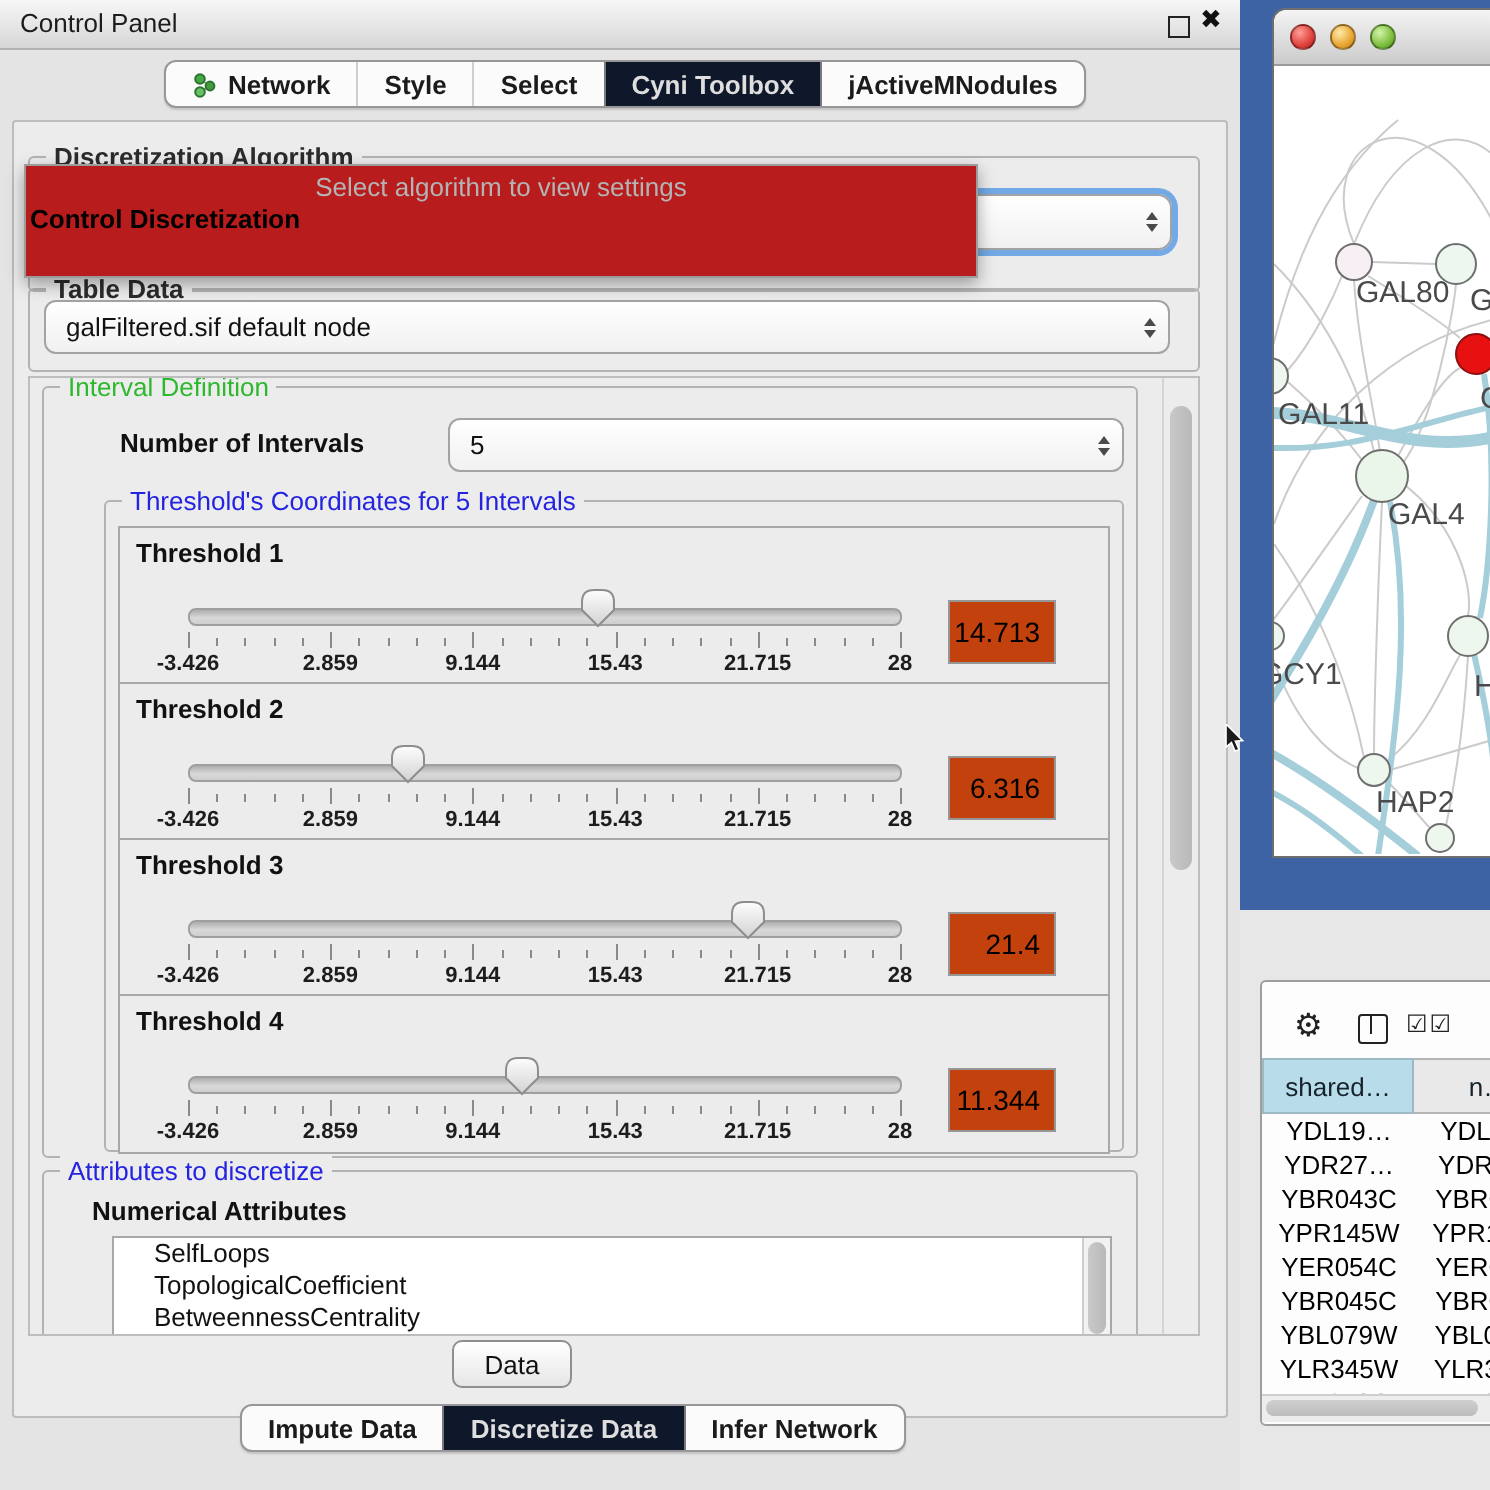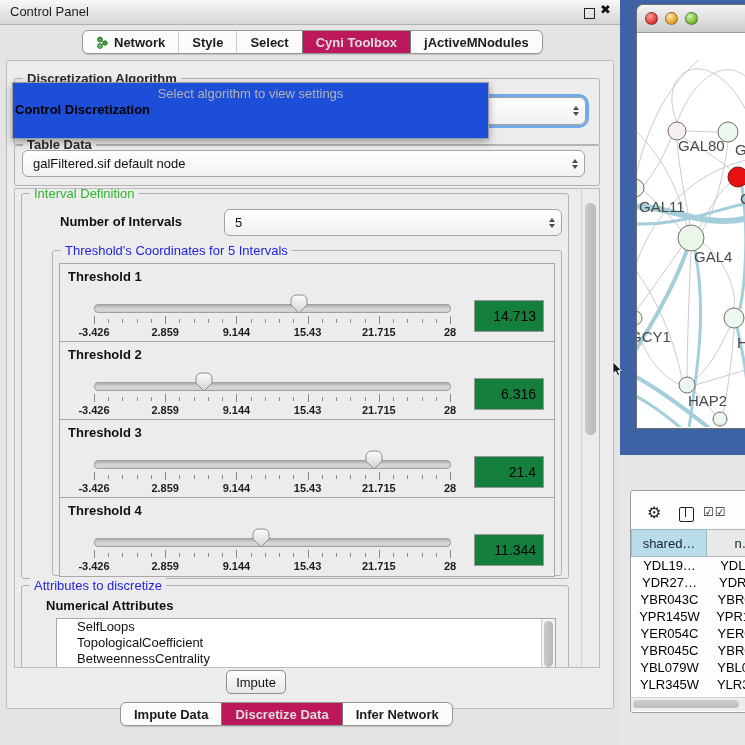--- a/index.html
+++ b/index.html
@@ -14,41 +14,41 @@
                border-bottom:1px solid #b2b2b2;}
   #cp-title{left:10px;top:4px;font-size:13px;color:#1c1c1c;}
   #float-ic{left:584px;top:8px;width:9px;height:9px;border:1.5px solid #222;background:transparent;}
   #close-ic{left:600px;top:2px;font-size:13px;font-weight:bold;color:#111;}
 
   .tabgroup{display:flex;border:1px solid #979797;border-radius:6px;overflow:hidden;
             background:#fbfbfb;height:22px;box-shadow:0 1px 1px rgba(0,0,0,.15);}
   .tab{display:flex;align-items:center;gap:5px;padding:0 13px;font-size:13px;font-weight:600;
        color:#1b1b1b;border-left:1px solid #cfcfcf;white-space:nowrap;}
   .tab:first-child{border-left:none;}
-  .tab.selected{background:#be185d;color:#dedede;border-color:#7a7a7a;}
+  .tab.selected{background:#0f172a;color:#dedede;border-color:#7a7a7a;}
   .tab.selected + .tab{border-left-color:#7a7a7a;}
 
   #content-panel{left:6px;top:60px;width:606px;height:647px;background:#ececec;
                  border:1px solid #bdbdbd;border-radius:2px;}
 
   .groupbox{position:absolute;border:1px solid #b3b3b3;border-radius:3px;}
   .gb-title{position:absolute;top:-8px;left:8px;background:#ececec;padding:0 4px;font-size:13px;line-height:15px;}
   .gb-dark{color:#2b2b2b;font-weight:bold;}
   .gb-green{color:#2eb82e;}
   .gb-blue{color:#2323e0;}
 
   .combo{position:absolute;background:linear-gradient(#ffffff,#f1f1f1);border:1px solid #a3a3a3;
          border-radius:6px;display:flex;align-items:center;font-size:13px;color:#111;justify-content:space-between;}
   .combo .cval{flex:1;padding-left:10px;}
   .stepper{width:18px;display:flex;flex-direction:column;align-items:center;gap:2px;}
   .stepper .up{width:0;height:0;border-left:3.5px solid transparent;border-right:3.5px solid transparent;border-bottom:4.5px solid #4a4a4a;}
   .stepper .dn{width:0;height:0;border-left:3.5px solid transparent;border-right:3.5px solid transparent;border-top:4.5px solid #4a4a4a;}
 
   
-  #algo-popup{left:12px;top:82px;width:475px;height:55px;background:#1d4ed8;border:1px solid #9c9c9c;
+  #algo-popup{left:12px;top:82px;width:475px;height:55px;background:#b91c1c;border:1px solid #9c9c9c;
               box-shadow:0 3px 8px rgba(0,0,0,.35);z-index:50;}
   #algo-popup .ph{margin-top:3px;text-align:center;color:#b4b4b4;font-size:13px;line-height:16px;}
   #algo-popup .opt{font-size:13px;line-height:16px;color:#000;padding-left:2px;}
   #algo-popup .opt.b{font-weight:bold;}
 
   
   #algo-combo{left:22px;top:97px;width:562px;height:26px;border-radius:7px;
               box-shadow:0 0 0 3px #73aae6;z-index:10;}
 
   
@@ -60,21 +60,21 @@
   .th-row{position:absolute;left:6px;width:494px;height:78px;border:1px solid #a8a8a8;background:#ececec;}
   .th-label{position:absolute;left:8px;top:5px;font-size:13px;font-weight:bold;color:#111;}
   .track{position:absolute;left:34px;top:40px;width:355px;height:7px;border-radius:4px;
          background:linear-gradient(#aeaeae,#d8d8d8 55%,#cfcfcf);border:1px solid #9f9f9f;}
   .thumb{position:absolute;top:30px;width:18px;height:20px;}
   .ticks{position:absolute;left:34px;top:52px;width:356px;height:9px;}
   .tick{position:absolute;top:3px;width:1px;height:4px;background:#8a8a8a;}
   .tick.major{top:0;height:8px;}
   .scale{position:absolute;left:34px;top:62px;width:356px;height:12px;}
   .scale-lb{position:absolute;transform:translateX(-50%);font-size:11px;font-weight:bold;color:#1d1d1d;white-space:nowrap;}
-  .valbox{position:absolute;left:414px;top:36px;width:70px;height:32px;background:#15803d;border:1px solid #979797;
+  .valbox{position:absolute;left:414px;top:36px;width:54px;height:32px;background:#c2410c;border:1px solid #979797;
           display:flex;align-items:center;justify-content:flex-end;padding-right:7px;font-size:14px;color:#000;box-sizing:border-box;}
 
   
   #attr-list{position:absolute;left:34px;top:32px;width:498px;height:100px;background:#fff;border:1px solid #a8a8a8;overflow:hidden;}
   .attr-item{font-size:13px;color:#111;line-height:16px;padding-left:20px;}
 
   
   #apply-btn{left:226px;top:670px;width:58px;height:22px;border:1px solid #8e8e8e;border-radius:5px;
              background:linear-gradient(#ffffff,#e6e6e6);font-size:13px;color:#111;
              display:flex;align-items:center;justify-content:center;}
@@ -400,21 +400,21 @@
           <div class="attr-item">BetweennessCentrality</div>
         </div>
     </div>
 
     <div class="vscroll" style="right:0;top:0;width:17px;height:478px;">
       <div class="vthumb" style="left:3px;top:14px;width:11px;height:232px;"></div>
     </div>
   </div>
 
   <div id="apply-btn" class="abs">
-    <span>Impute</span>
+    <span>Data</span>
   </div>
 
   <div class="tabgroup abs" style="left:120px;top:702px;">
     <div class="tab">
         <span>Impute Data</span>
       </div>
     <div class="tab selected">
         <span>Discretize Data</span>
       </div>
     <div class="tab">

